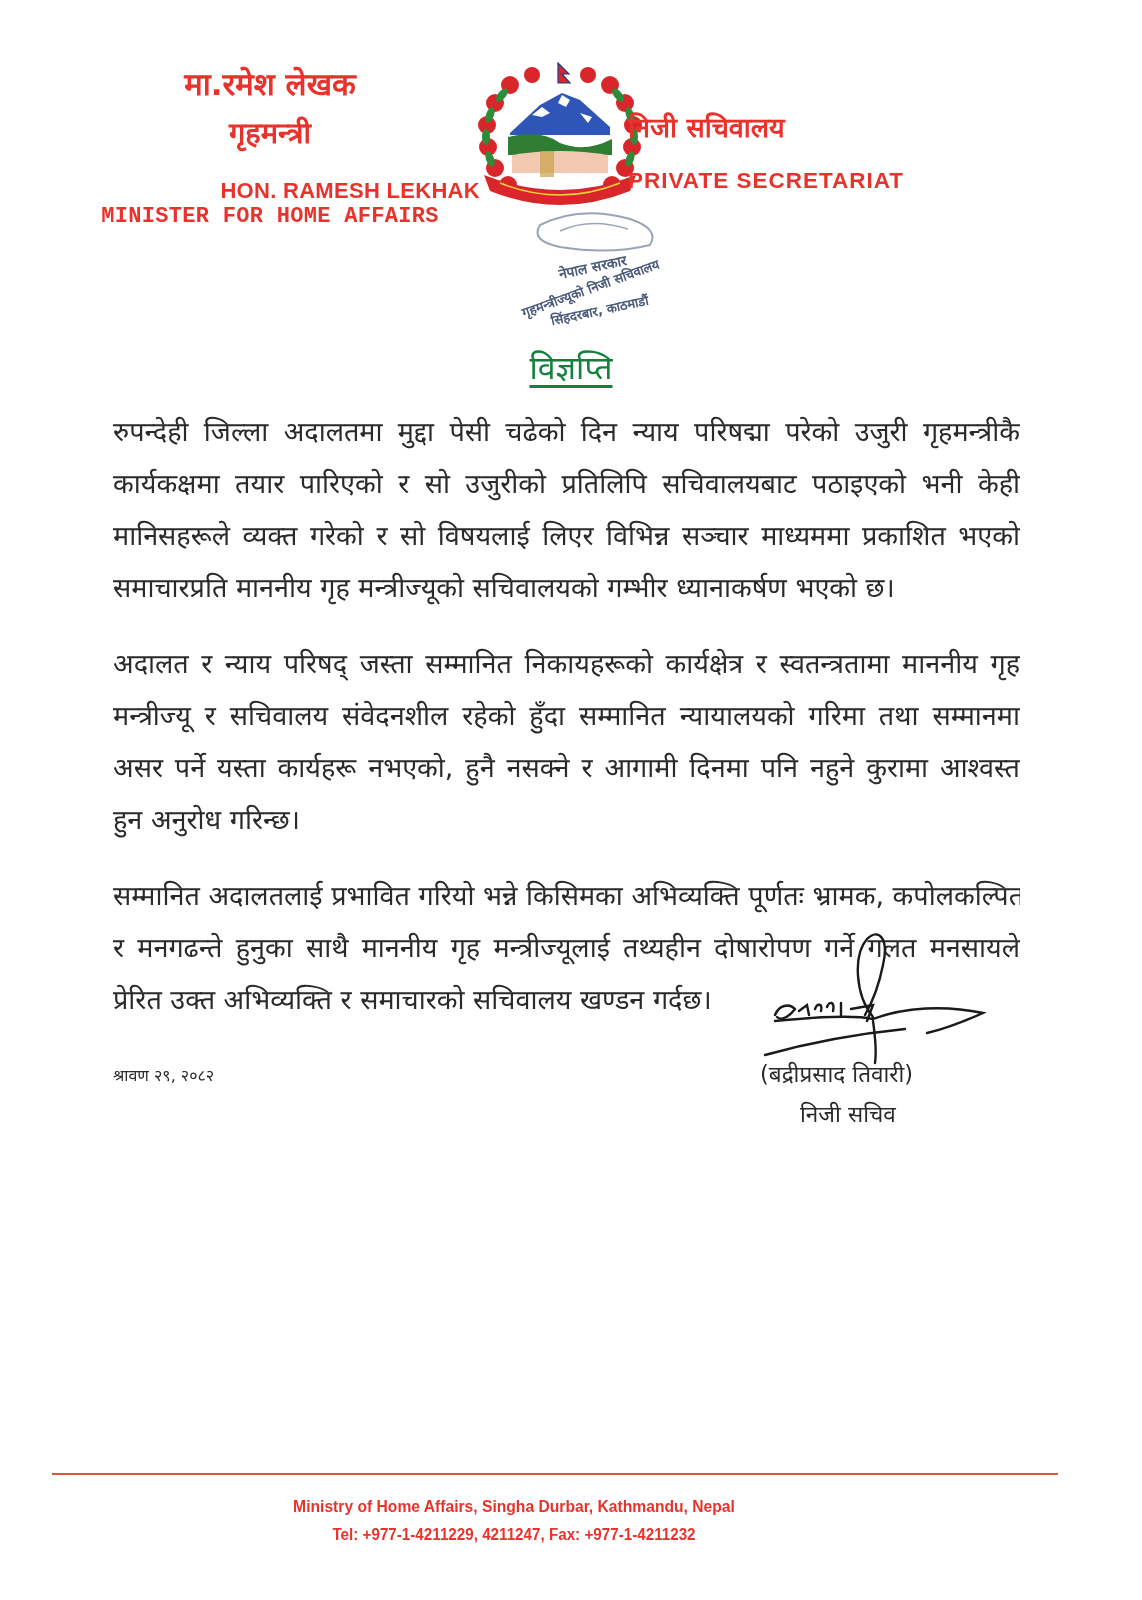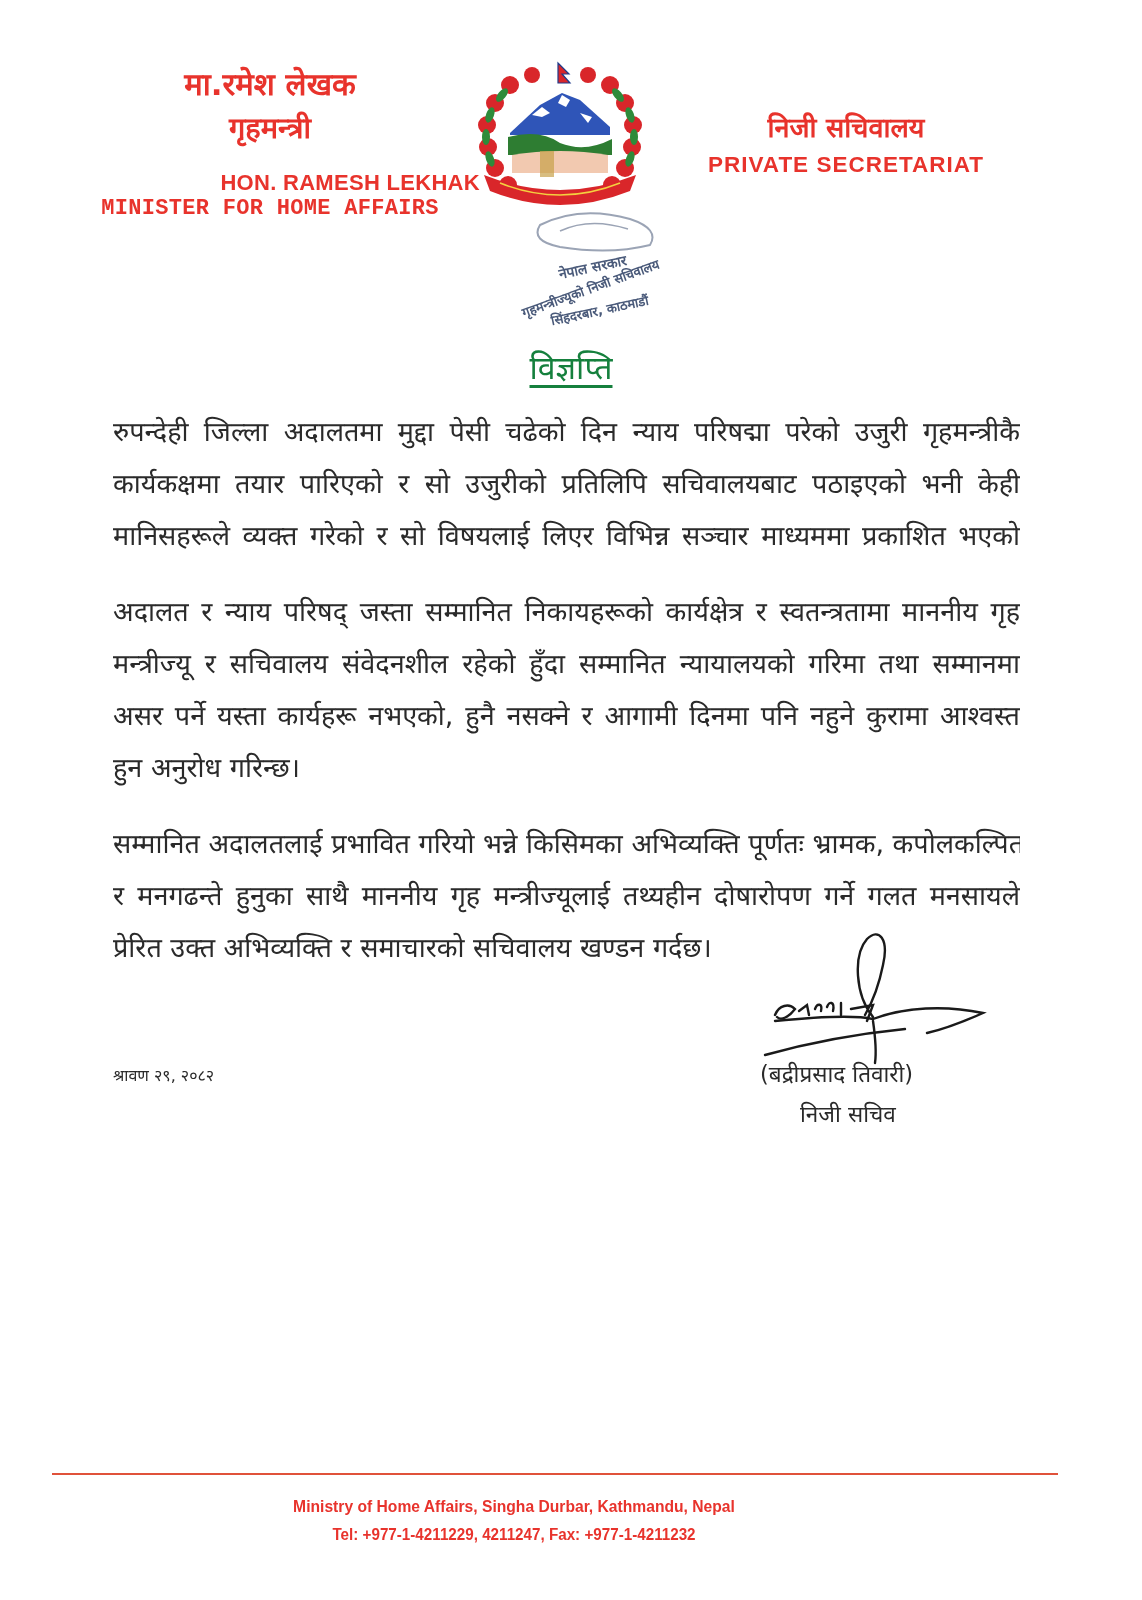--- a/index.html
+++ b/index.html
@@ -1,27 +1,27 @@
 <!DOCTYPE html>
 <html><head>
 <meta charset="utf-8">
 <style>
   html, body { margin:0; padding:0; background:#ffffff; }
   body { width:1142px; height:1600px; position:relative; overflow:hidden;
          font-family:"DejaVu Sans", sans-serif; color:#2a2a2a; }
   .red { color:#e8332c; }
   .hdr-left { position:absolute; left:60px; top:60px; width:420px; text-align:center; }
   .hdr-left .np-name { font-family:"DejaVu Sans", sans-serif; font-size:31px; font-weight:bold; line-height:44px; margin-top:2px; }
-  .hdr-left .np-title { font-family:Liberation Sans, sans-serif; font-size:29px; font-weight:bold; line-height:44px; margin-top:0;text-align:center; }
+  .hdr-left .np-title { font-family:Liberation Mono, monospace; font-size:29px; font-weight:bold; line-height:44px; margin-top:8px;text-align:center; }
   .hdr-left .en-name { font-family:"Liberation Sans", sans-serif; font-size:22px; font-weight:bold; margin-top:20px; letter-spacing:0.3px;text-align:right; }
   .hdr-left .en-title { font-family:Liberation Mono, monospace; font-size:22px; font-weight:bold; letter-spacing:0.3px; }
 
-  .hdr-right { position:absolute; left:651px; top:108px; width:390px; text-align:center; }
+  .hdr-right { position:absolute; left:628px; top:108px; width:390px; }
   .hdr-right .np-office { font-family:"DejaVu Sans", sans-serif; font-size:27px; font-weight:bold; line-height:40px; }
-  .hdr-right .en-office { font-family:"Liberation Sans", sans-serif; font-size:22.5px; font-weight:bold; letter-spacing:1px; margin-top:4px; }
+  .hdr-right .en-office { font-family:"Liberation Sans", sans-serif; font-size:22.5px; font-weight:bold; letter-spacing:1px; margin-top:20px; }
 
   .emblem { position:absolute; left:470px; top:55px; width:180px; height:165px; }
   .stamp { position:absolute; left:510px; top:195px; width:190px; height:140px; color:#4a5a7a; }
   .stamp .s-line { position:absolute; font-family:"DejaVu Sans", sans-serif; font-size:14px; font-weight:bold; white-space:nowrap; }
 
   .doc-title { position:absolute; left:0; width:1142px; top:345px; text-align:center; }
   .doc-title span { font-family:"DejaVu Sans", sans-serif; font-size:32px; text-decoration:underline; text-underline-offset:6px; color:#15803d; }
 
   .body { position:absolute; left:113px; width:907px; top:406px; font-family:"DejaVu Sans", sans-serif; font-size:27px; color:#2a2a2a; }
   .para { text-align:justify; text-align-last:left; line-height:52px; margin:0 0 24px 0; }
@@ -112,20 +112,21 @@
 
 <div class="doc-title">
   <span>विज्ञप्ति</span>
 </div>
 
 <div class="body">
   <div class="para">
     <span class="line">रुपन्देही जिल्ला अदालतमा मुद्दा पेसी चढेको दिन न्याय परिषद्मा परेको उजुरी गृहमन्त्रीकै</span>
     <span class="line">कार्यकक्षमा तयार पारिएको र सो उजुरीको प्रतिलिपि सचिवालयबाट पठाइएको भनी केही</span>
     <span class="line">मानिसहरूले व्यक्त गरेको र सो विषयलाई लिएर विभिन्न सञ्चार माध्यममा प्रकाशित भएको</span>
+    <span class="line last">समाचारप्रति माननीय गृह मन्त्रीज्यूको सचिवालयको गम्भीर ध्यानाकर्षण भएको छ।</span>
   </div>
   <div class="para">
     <span class="line">अदालत र न्याय परिषद् जस्ता सम्मानित निकायहरूको कार्यक्षेत्र र स्वतन्त्रतामा माननीय गृह</span>
     <span class="line">मन्त्रीज्यू र सचिवालय संवेदनशील रहेको हुँदा सम्मानित न्यायालयको गरिमा तथा सम्मानमा</span>
     <span class="line">असर पर्ने यस्ता कार्यहरू नभएको, हुनै नसक्ने र आगामी दिनमा पनि नहुने कुरामा आश्वस्त</span>
     <span class="line last">हुन अनुरोध गरिन्छ।</span>
   </div>
   <div class="para">
     <span class="line">सम्मानित अदालतलाई प्रभावित गरियो भन्ने किसिमका अभिव्यक्ति पूर्णतः भ्रामक, कपोलकल्पित</span>
     <span class="line">र मनगढन्ते हुनुका साथै माननीय गृह मन्त्रीज्यूलाई तथ्यहीन दोषारोपण गर्ने गलत मनसायले</span>

